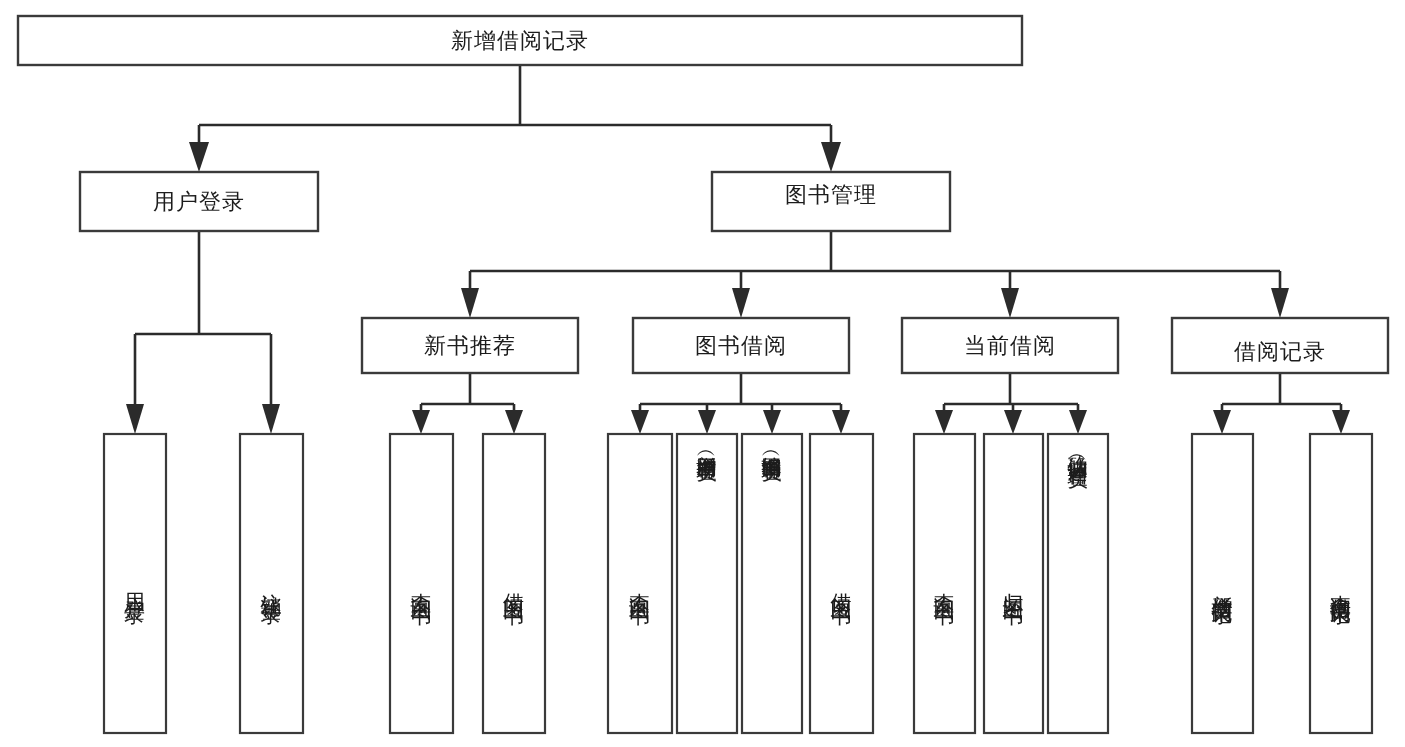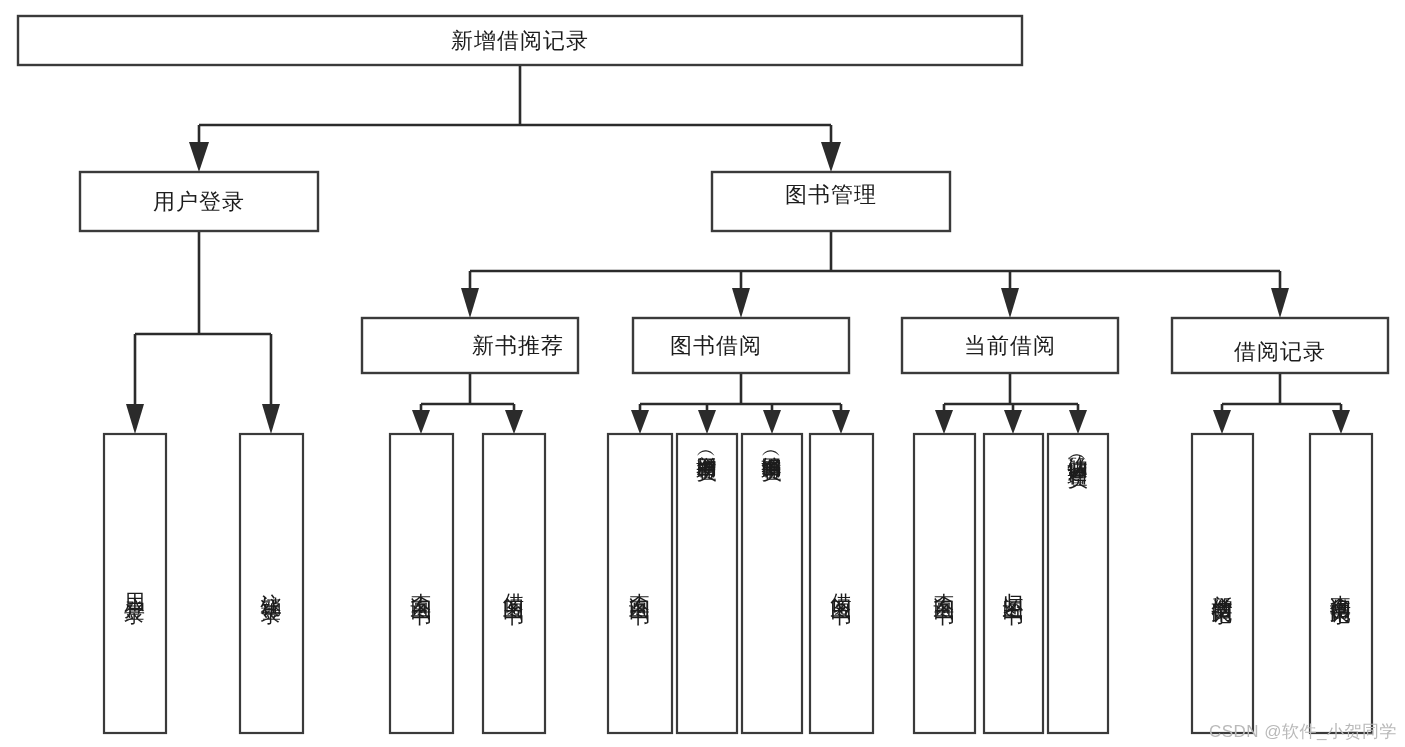--- a/index.html
+++ b/index.html
@@ -203,24 +203,24 @@
     <span class="htext">新增借阅记录</span>
   </div>
 
   <div class="htext-wrap" style="left:80px; top:172px; width:238px; height:59px;">
     <span class="htext">用户登录</span>
   </div>
   <div class="htext-wrap" style="left:712px; top:172px; width:238px; height:45px;text-align:right;">
     <span class="htext">图书管理</span>
   </div>
 
-  <div class="htext-wrap" style="left:362px; top:318px; width:216px; height:55px;padding-left:48px;">
+  <div class="htext-wrap" style="left:362px; top:318px; width:216px; height:55px;">
     <span class="htext">新书推荐</span>
   </div>
-  <div class="htext-wrap" style="left:608px; top:318px; width:216px; height:55px;align-items:center;">
+  <div class="htext-wrap" style="left:633px; top:318px; width:216px; height:55px;align-items:center;">
     <span class="htext">图书借阅</span>
   </div>
   <div class="htext-wrap" style="left:902px; top:318px; width:216px; height:55px;align-items:center;">
     <span class="htext">当前借阅</span>
   </div>
   <div class="htext-wrap" style="left:1172px; top:318px; width:216px; height:68px;">
     <span class="htext">借阅记录</span>
   </div>
 
   <div class="vtext-wrap" style="left:104px; top:434px; width:62px; height:299px;">
@@ -256,15 +256,14 @@
   <div class="vtext-wrap" style="left:1048px; top:434px; width:60px; height:299px; align-items:flex-start;">
     <span class="vtext" style="font-size:20px; letter-spacing:2px; padding-top:6px;">确认归还（管理员）</span>
   </div>
   <div class="vtext-wrap" style="left:1192px; top:434px; width:61px; height:299px;">
     <span class="vtext" style="letter-spacing:2px;">新增借阅记录</span>
   </div>
   <div class="vtext-wrap" style="left:1310px; top:434px; width:62px; height:299px;">
     <span class="vtext" style="letter-spacing:2px;">查询借阅记录</span>
   </div>
 
-  <div class="watermark">CSDN @软件_小贺同学</div>
 
 </div>
 
 </body></html>

